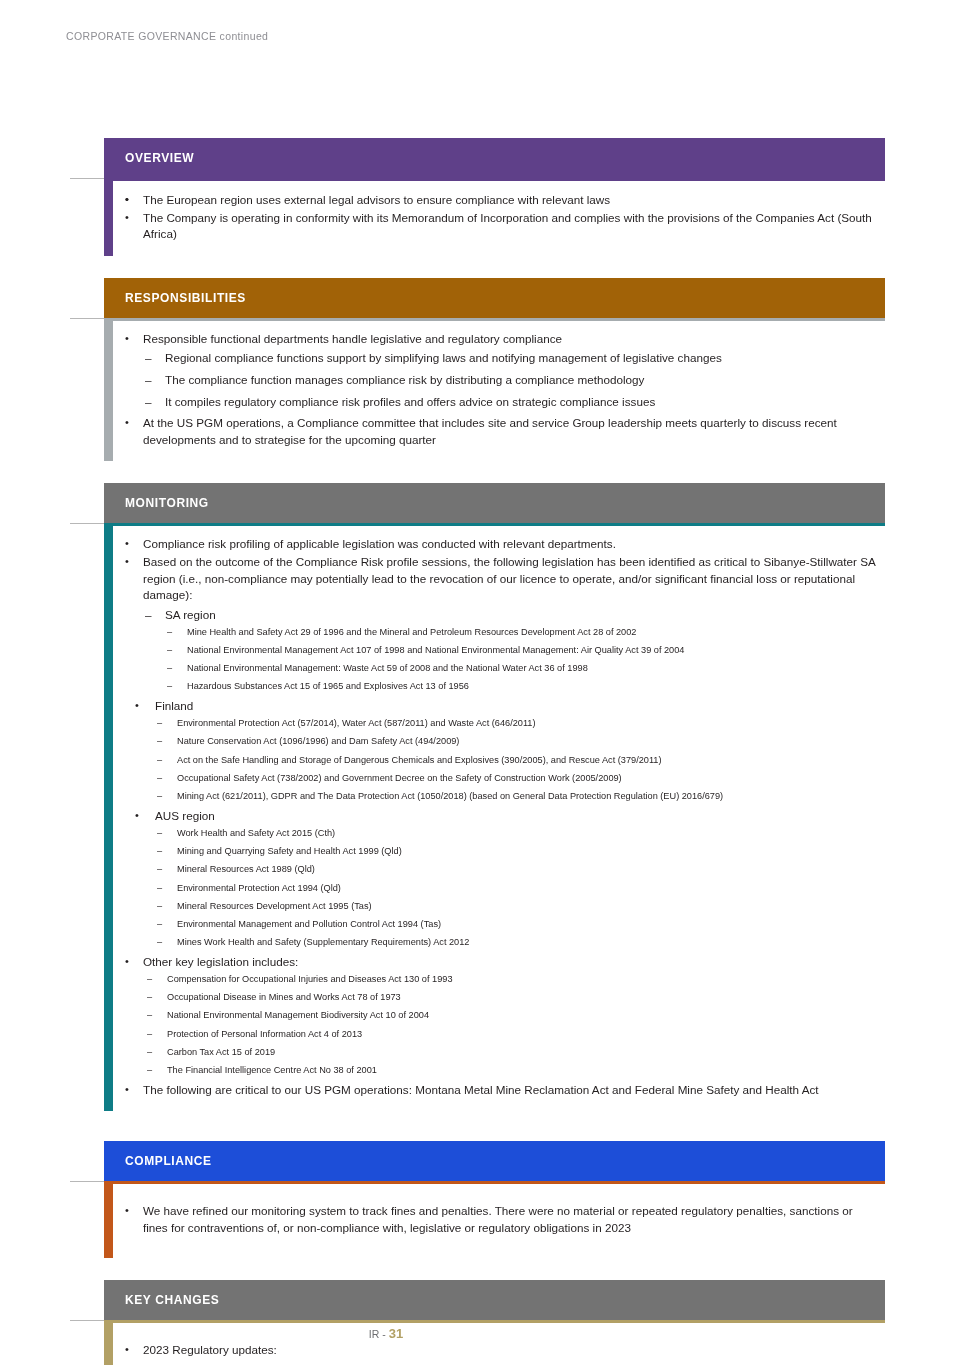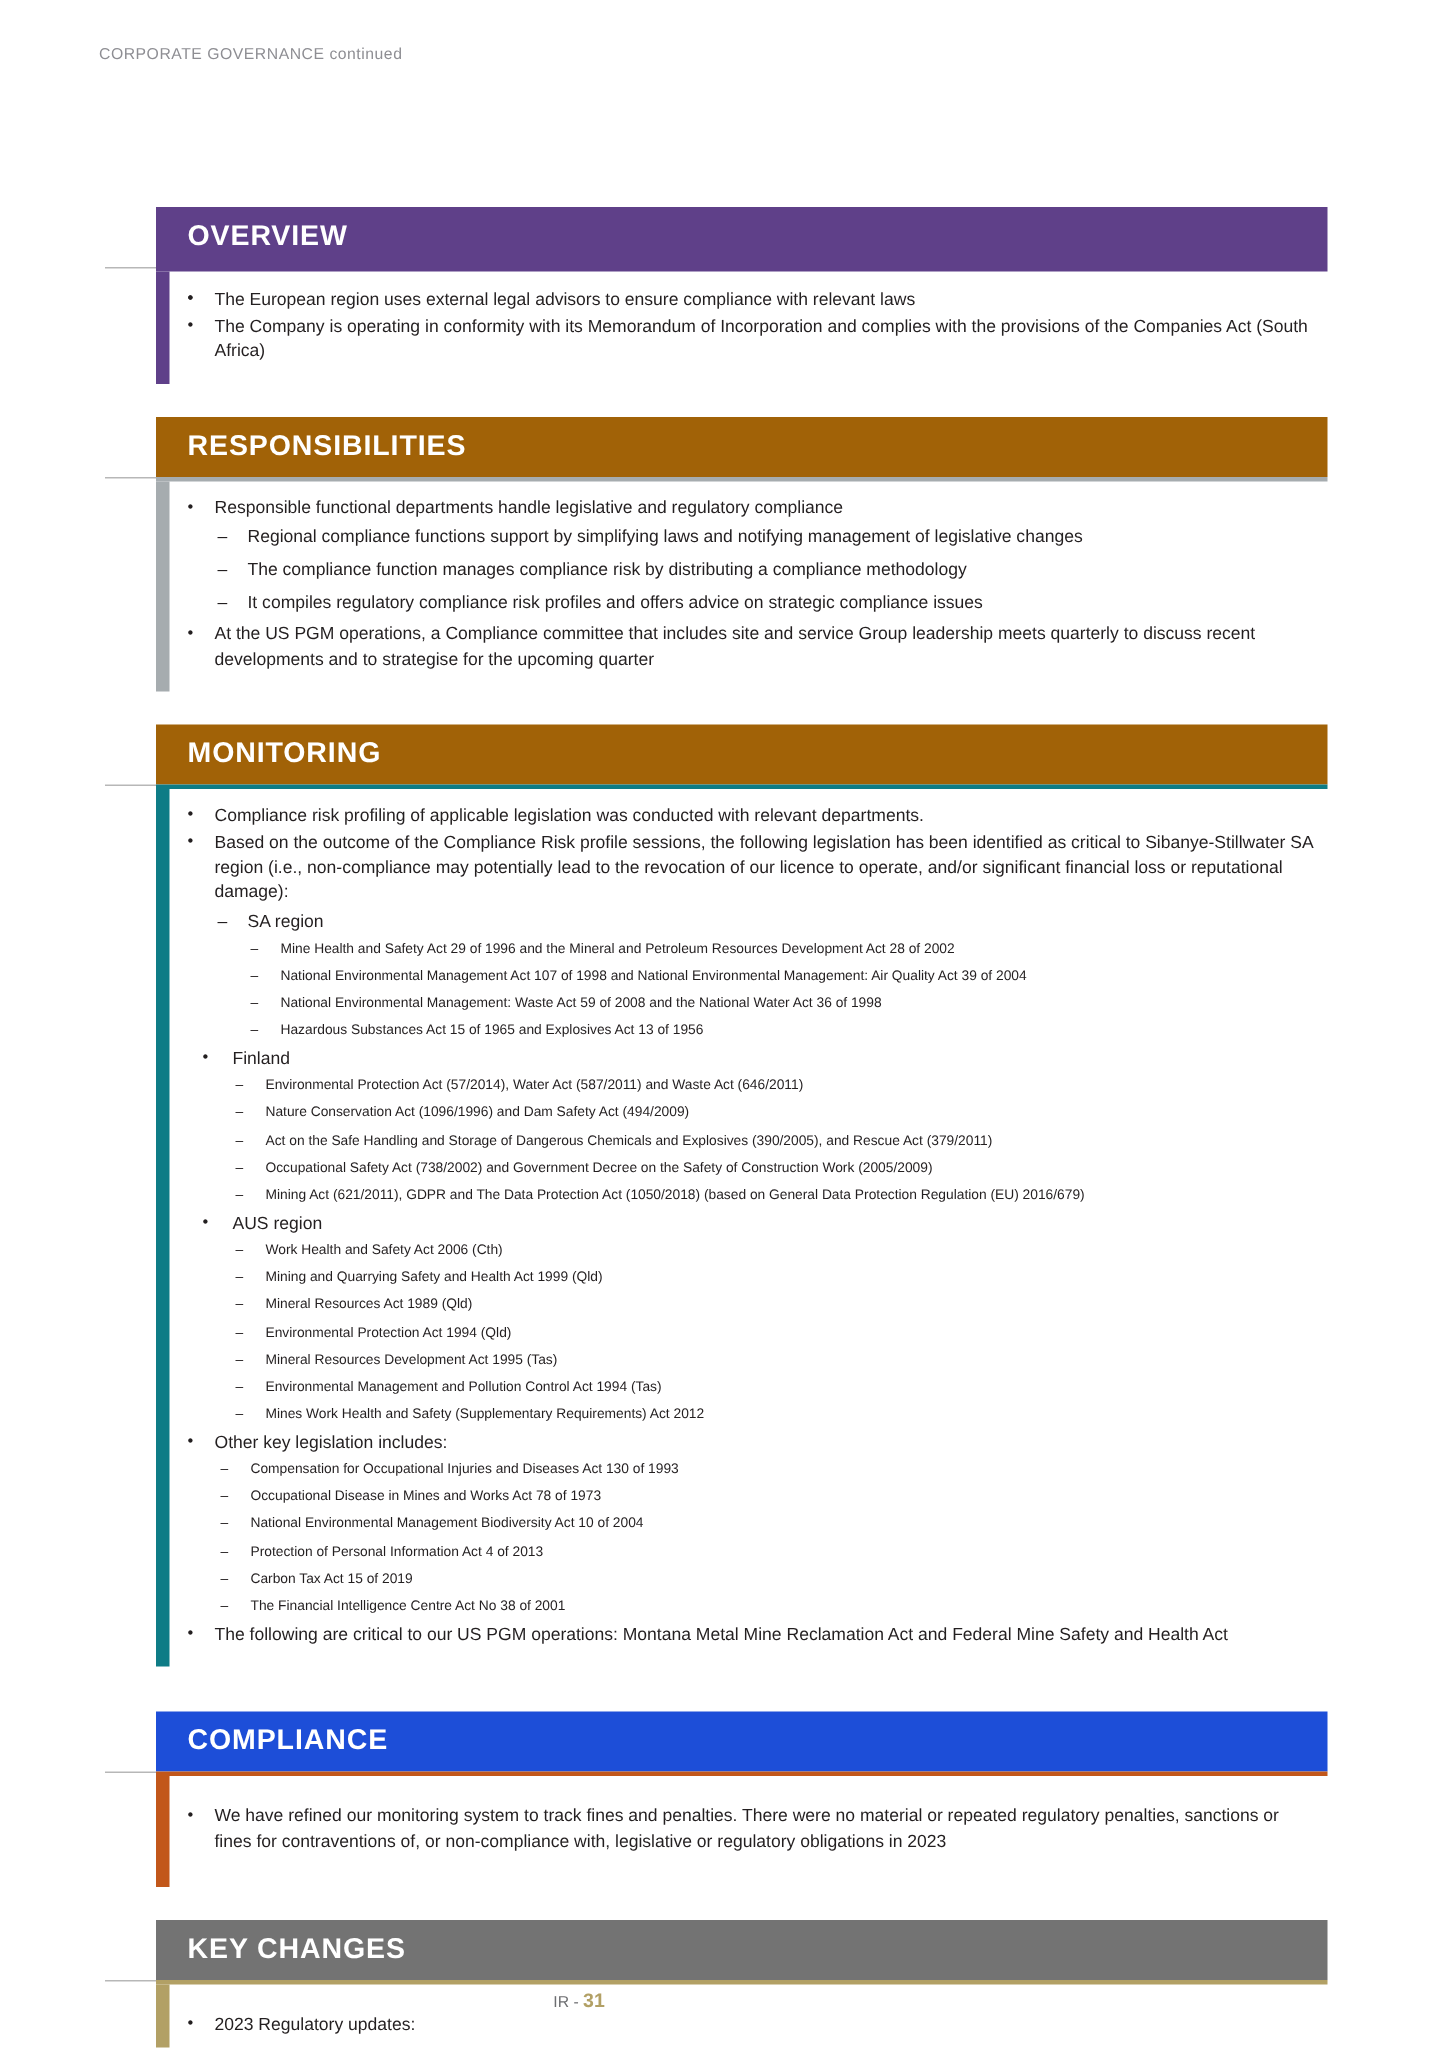--- a/index.html
+++ b/index.html
@@ -59,21 +59,21 @@
     position: relative;
     height: 40px;
     display: flex;
     align-items: center;
     padding-left: 21px;
     z-index: 2;
   }
 
   .band-title {
     color: #ffffff;
-    font-size: 19px;
+    font-size: 12px;
     font-weight: bold;
     letter-spacing: 0.6px;
   }
 
   
   .band-underline {
     height: 3px;
     width: 100%;
     position: relative;
     z-index: 2;
@@ -221,21 +221,21 @@
             <span class="marker">•</span>
             <span>At the US PGM operations, a Compliance committee that includes site and service Group leadership meets quarterly to discuss recent developments and to strategise for the upcoming quarter</span>
           </li>
         </ul>
       </div>
     </div>
 
     <div class="gap-sm"></div>
 
     <div class="section">
-      <div class="band" style="background:#a16207">
+      <div class="band" style="background:#737373">
         <span class="band-title">MONITORING</span>
       </div>
       <div class="band-underline" style="background:#0E7C86"></div>
       <div class="body-panel">
         <div class="left-bar" style="background:#0E7C86"></div>
         <div class="rule-left" style="top:-3px;"></div>
 
         <ul class="lvl">
           <li class="item l1">
             <span class="marker">•</span>
@@ -303,21 +303,21 @@
 
         <ul class="lvl">
           <li class="item lA">
             <span class="marker">•</span>
             <span>AUS region</span>
           </li>
         </ul>
         <ul class="lvl sub-small">
           <li class="item lB">
             <span class="marker">–</span>
-            <span>Work Health and Safety Act 2006 (Cth)</span>
+            <span>Work Health and Safety Act 2015 (Cth)</span>
           </li>
           <li class="item lB">
             <span class="marker">–</span>
             <span>Mining and Quarrying Safety and Health Act 1999 (Qld)</span>
           </li>
           <li class="item lB">
             <span class="marker">–</span>
             <span>Mineral Resources Act 1989 (Qld)</span>
           </li>
           <li class="item lB">

